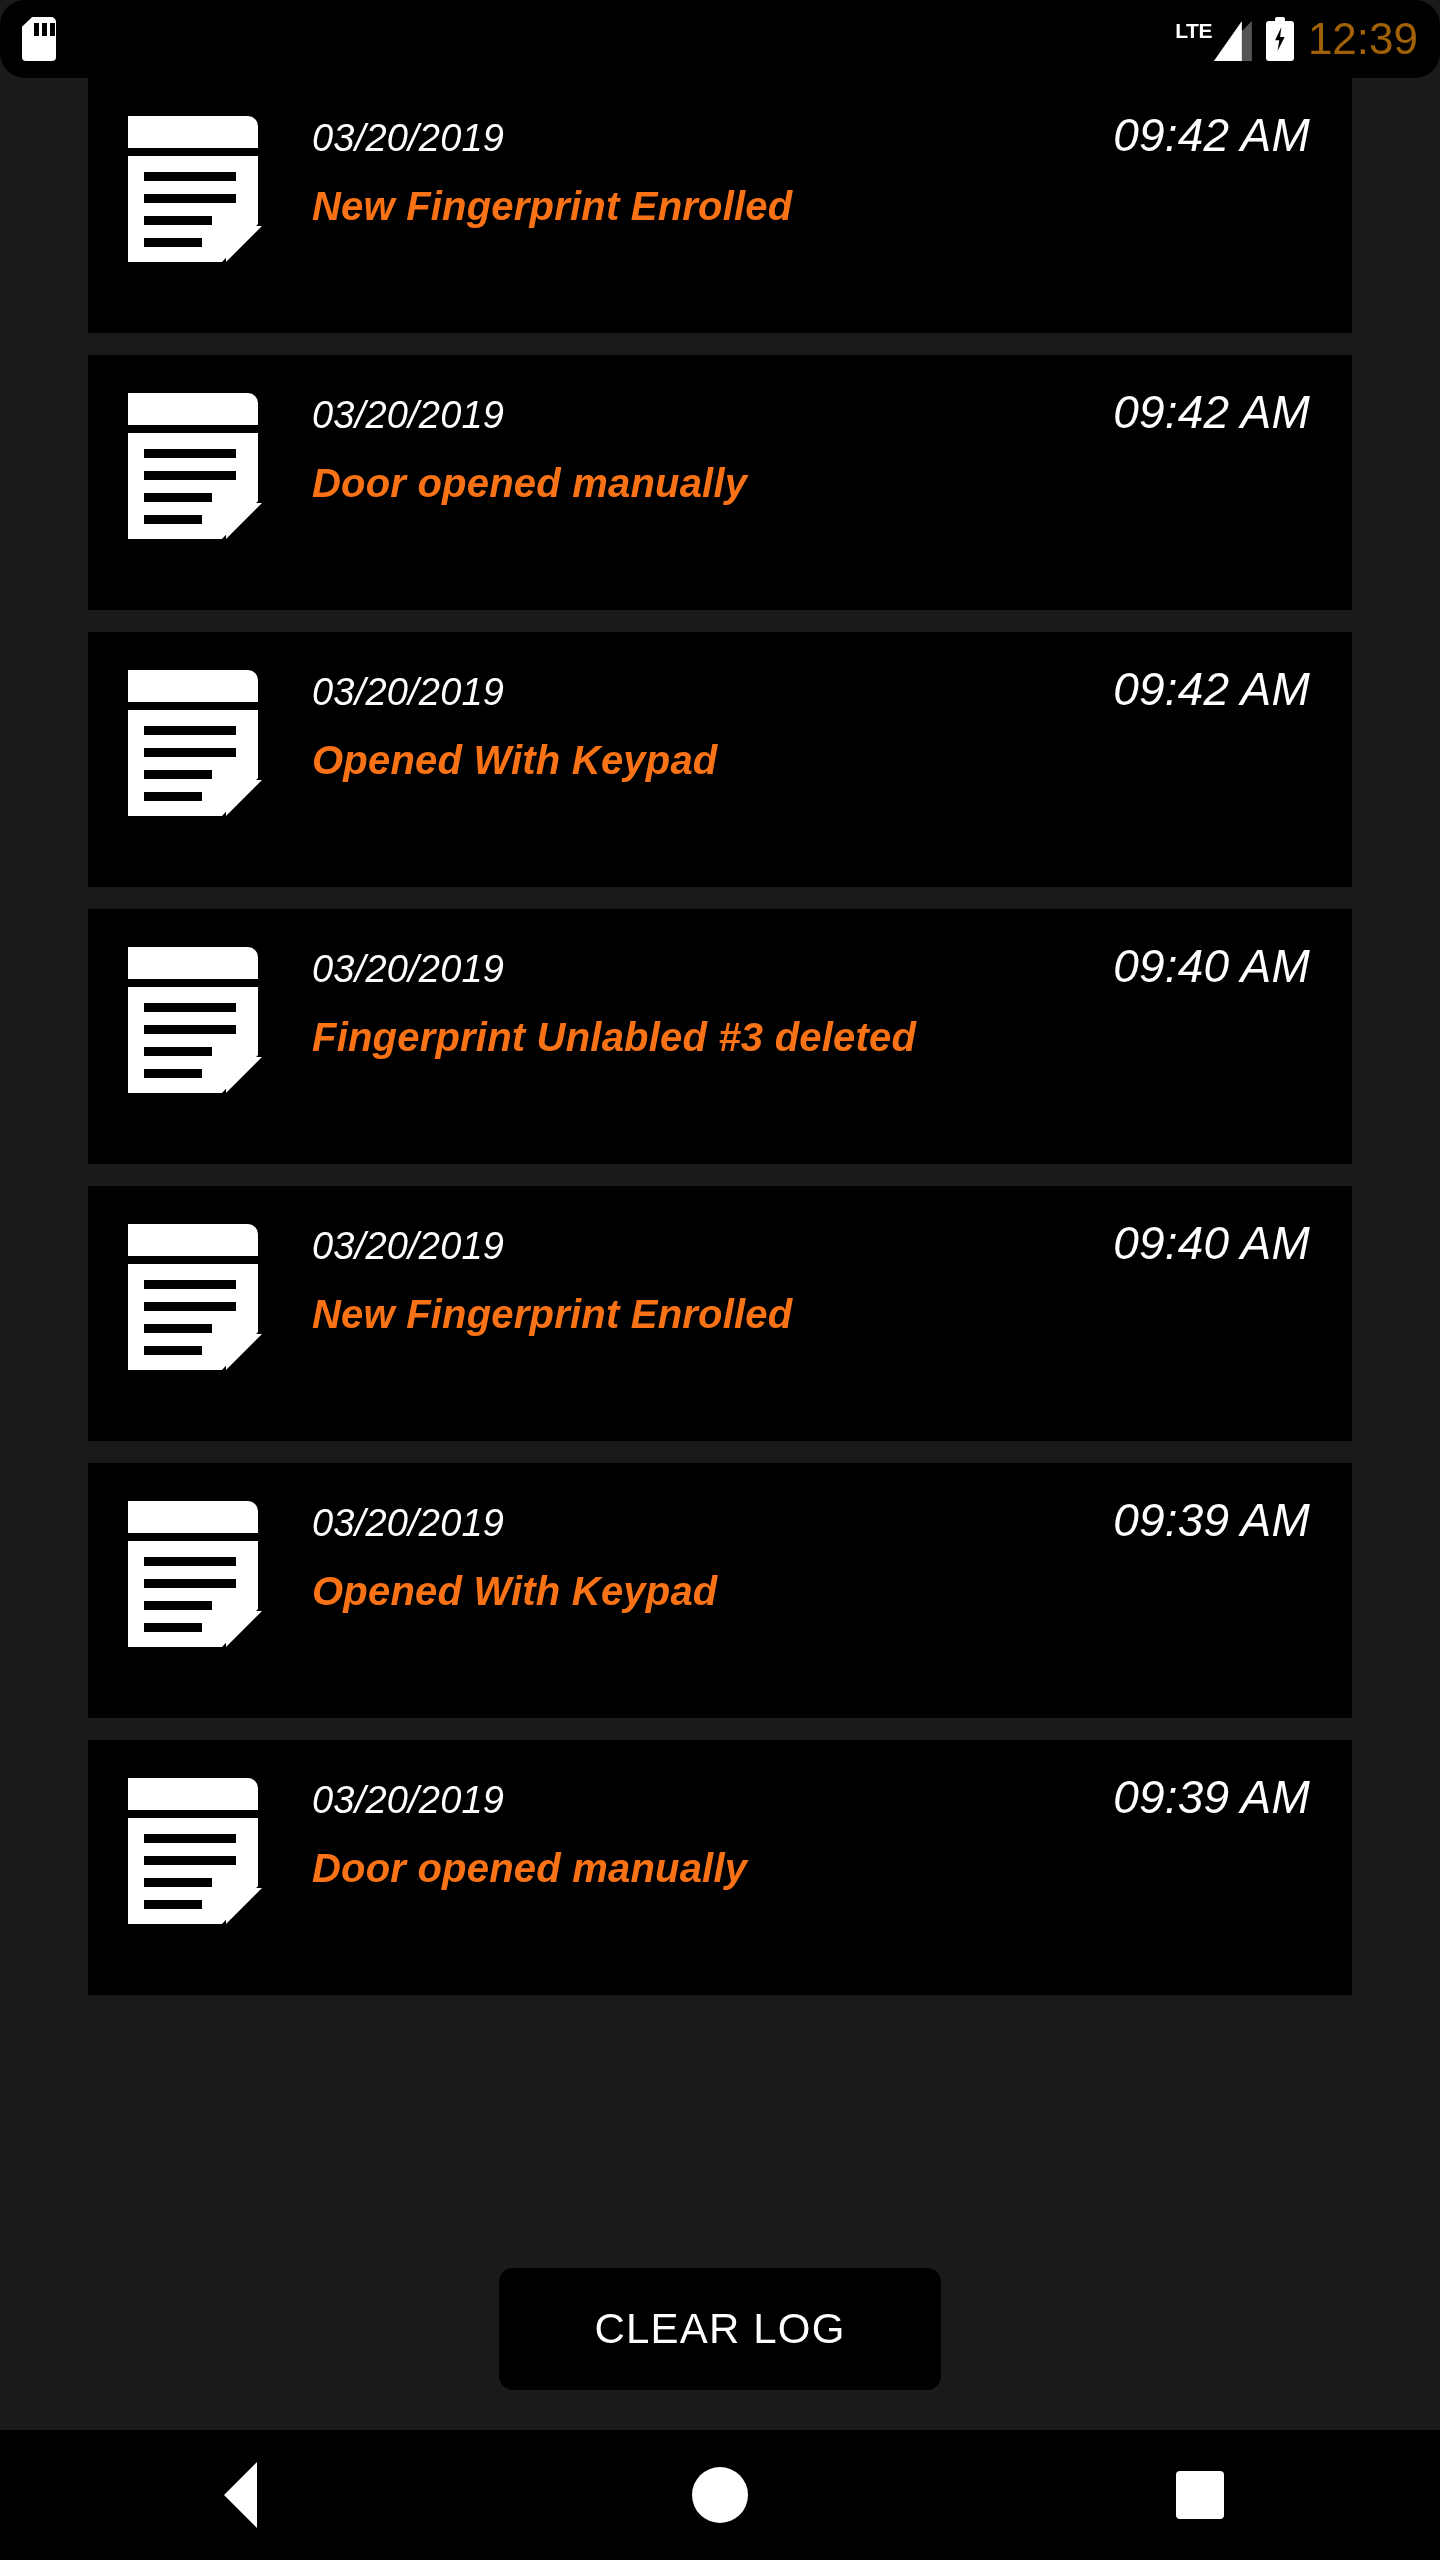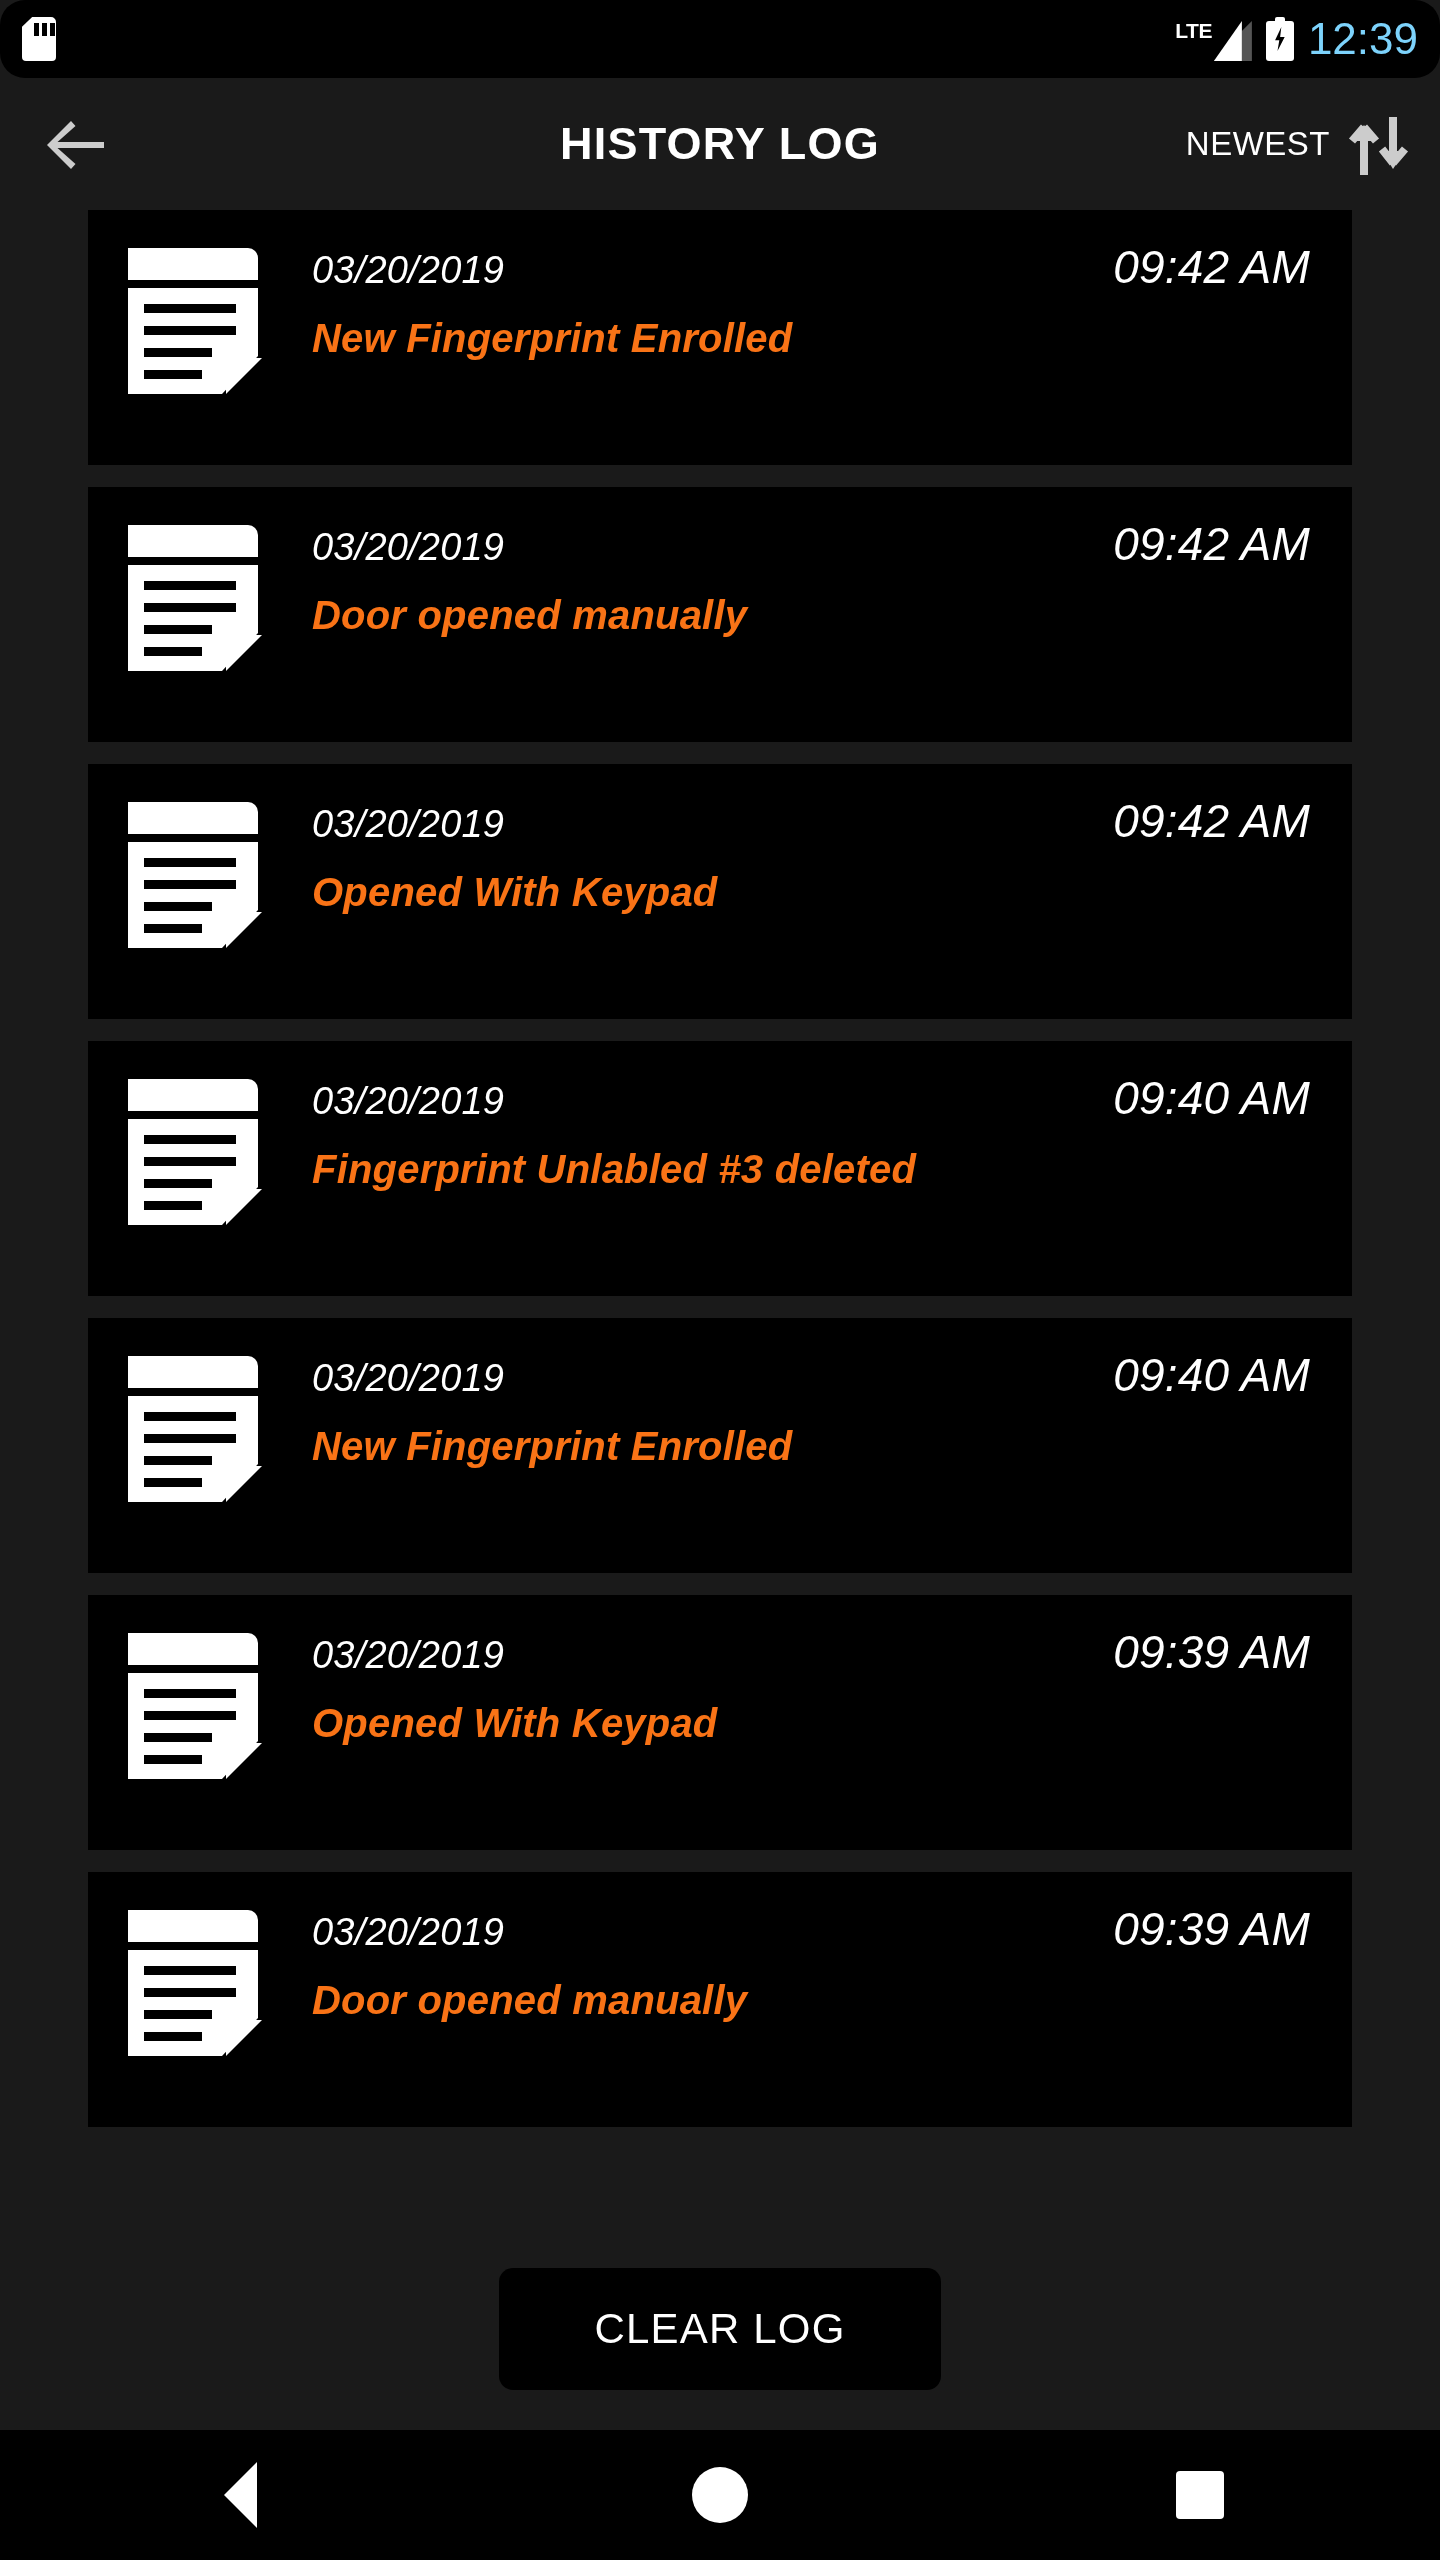--- a/index.html
+++ b/index.html
@@ -36,21 +36,21 @@
      background:#fff; clip-path: polygon(100% 0, 100% 100%, 0 100%); }
   .sig .empty { position:absolute; right:0; bottom:0; width:10px; height:40px;
      background:#555; clip-path: polygon(100% 0, 100% 100%, 0 100%, 0 25%); }
 
   .battery { width:28px; height:44px; position:relative; }
   .battery .shell { position:absolute; left:0; top:4px; width:28px; height:40px; background:#fff; border-radius:3px; }
   .battery .cap { position:absolute; left:9px; top:0; width:10px; height:6px; background:#fff; border-radius:2px 2px 0 0;}
   .battery .bolt { position:absolute; left:8px; top:10px; width:12px; height:24px; background:#000;
      clip-path: polygon(62% 0, 10% 55%, 45% 55%, 30% 100%, 90% 42%, 52% 42%); }
 
-  .clock { font-size:44px; color:#7dd3fc; line-height:1; letter-spacing:0px; }
+  .clock { font-size:44px; color:#a16207; line-height:1; letter-spacing:0px; }
 
   
   .appbar {
     flex:0 0 132px; height:132px; background:#1a1a1a;
     display:flex; align-items:center; position:relative; padding:0 30px;
   }
   .backbtn { width:90px; height:90px; display:flex; align-items:center; justify-content:center; }
   .backbtn svg { width:60px; height:54px; }
   .apptitle {
     position:absolute; left:0; right:0; text-align:center;
@@ -115,39 +115,20 @@
       </div>
       <div class="battery">
         <div class="cap"></div>
           <div class="shell"></div>
           <div class="bolt"></div>
       </div>
       <div class="clock">12:39</div>
     </div>
   </div>
 
-  <div class="appbar">
-    <div class="backbtn">
-      <svg viewBox="0 0 60 54">
-        <path d="M26 4 L30.5 9 L12.5 25 L59 25 L59 31 L12.5 31 L30.5 47 L26 52 L2 28 L2 28 Z" fill="#cccccc"></path>
-      </svg>
-    </div>
-    <div class="apptitle">HISTORY LOG</div>
-    <div class="sortarea">
-      <span class="sortlabel">NEWEST</span>
-      <span class="sorticon">
-        <svg viewBox="0 0 62 70" width="62" height="70">
-          <path d="M16 66 L16 18 M16 18 L4 32 M16 18 L28 32" stroke="#cccccc" stroke-width="8" fill="none"></path>
-          <path d="M16 16 L4 32 L28 32 Z" fill="#cccccc"></path>
-          <path d="M45 8 L45 54 M45 54 L34 40 M45 54 L57 40" stroke="#cccccc" stroke-width="8" fill="none"></path>
-          <path d="M45 60 L34 42 L57 42 Z" fill="#cccccc"></path>
-        </svg>
-      </span>
-    </div>
-  </div>
 
   <div class="listwrap">
     <div class="list" id="list">
         <div class="card">
           <div class="doc">
             <svg viewBox="0 0 150 155">
               <path d="M6 4 H126 A10 10 0 0 1 136 14 V36 H6 Z" fill="#ffffff"></path>
               <path d="M6 44 H136 V112 L100 150 H6 Z" fill="#ffffff"></path>
               <path d="M104 114 H140 L104 150 Z" fill="#ffffff"></path>
               <rect x="22" y="60" width="92" height="9" fill="#000"></rect>

